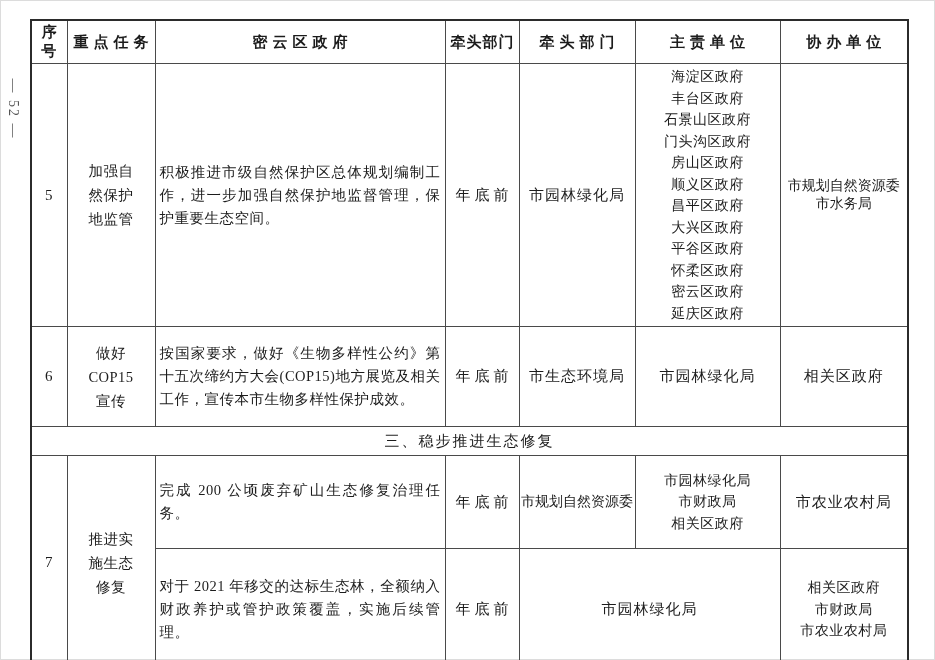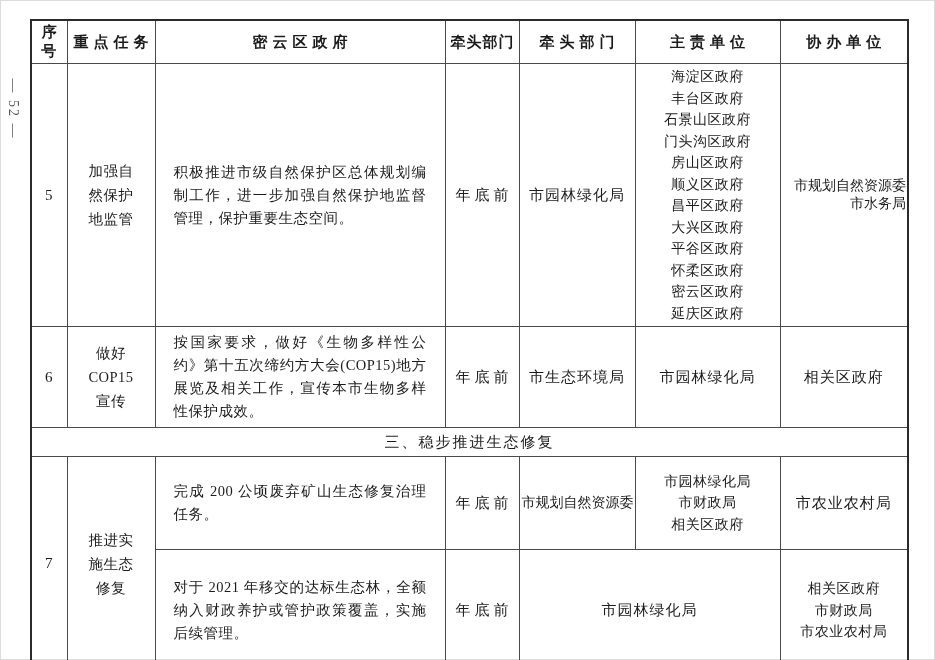--- a/index.html
+++ b/index.html
@@ -81,21 +81,21 @@
     padding: 2px 15px;
     text-align: left;
     text-align: center;
   }
   td.measure-cell {
     text-align: justify;
     text-align-last: left;
     font-size: 14.5px;
     letter-spacing: 0.5px;
     line-height: 23px;
-    padding: 4px 18px;
+    padding: 4px 4px;
     vertical-align: middle;
   }
   td.deadline-cell {
     letter-spacing: 4px;
     text-indent: 4px;
     padding: 2px 1px;
     margin-left: 46px;
   }
   td.units-cell {
     font-size: 14px;
@@ -103,21 +103,20 @@
     letter-spacing: 0.5px;
     white-space: pre-line;
     padding: 2px 4px;
     margin-left: 40px;
   }
   td.tight {
     font-size: 14px;
     letter-spacing: 0;
     padding: 2px 1px;
     white-space: pre-line;
-    text-align: right;
   }
 </style>
 </head>
 <body>
 
 <div class="page">
 
   <div class="page-num">— 52 —</div>
 
   <table class="main">

